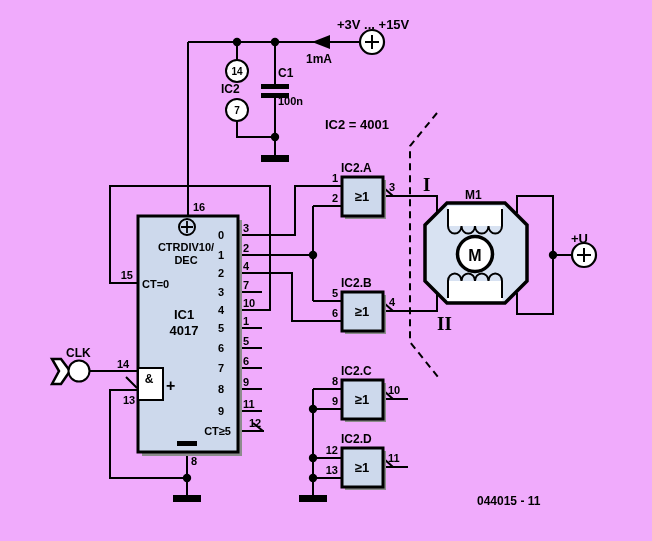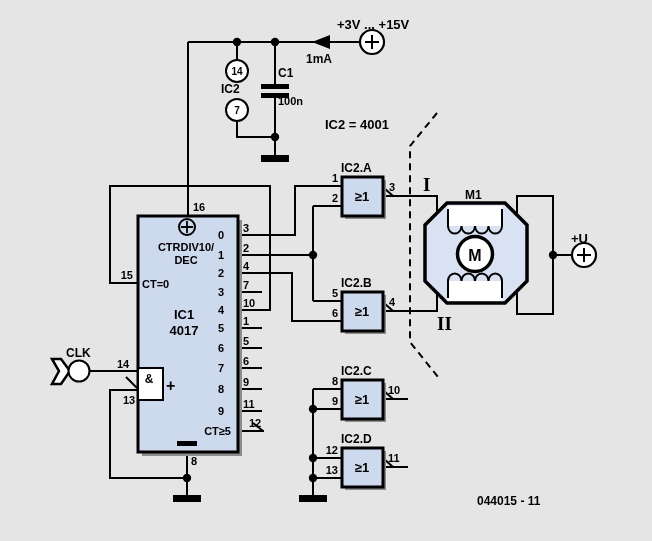--- a/index.html
+++ b/index.html
@@ -1,16 +1,16 @@
 <!DOCTYPE html>
 <html><head>
 <meta charset="utf-8">
 <style>
   html,body{margin:0;padding:0;background:#fff;}
-  .page{width:652px;height:541px;position:relative;background:#e5e5e5;overflow:hidden;}
+  .page{width:652px;height:541px;position:relative;background:#f0abfc;overflow:hidden;}
   svg{display:block;}
   text{fill:#000;}
   .t10{font:bold 10px "Liberation Sans",sans-serif;}
   .t11{font:bold 11px "Liberation Sans",sans-serif;}
   .t12{font:bold 12px "Liberation Sans",sans-serif;}
   .t13{font:bold 13px "Liberation Sans",sans-serif;}
   .t16{font:bold 16px "Liberation Sans",sans-serif;}
   .serif{font:bold 19px "Liberation Serif",serif;}
   .mid{text-anchor:middle;}
   .end{text-anchor:end;}

